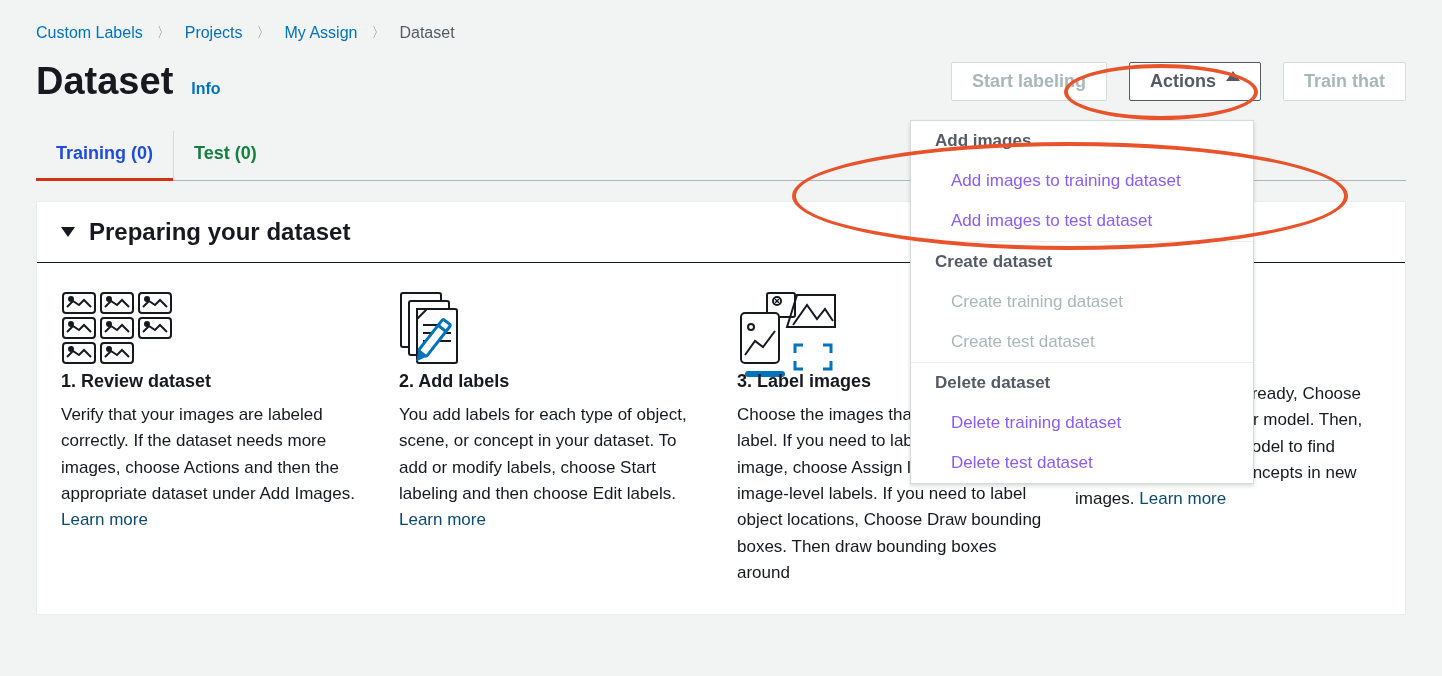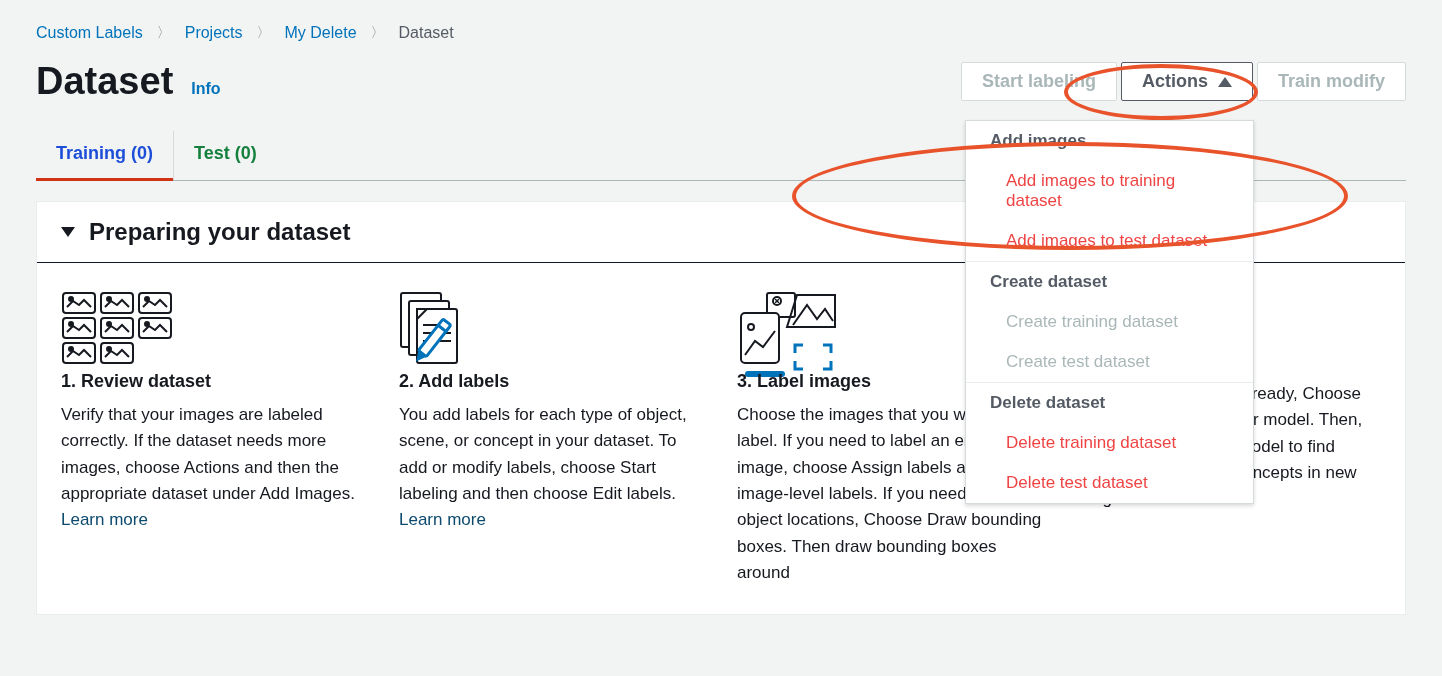--- a/index.html
+++ b/index.html
@@ -11,28 +11,28 @@
   }
   .page { padding: 24px 36px; position: relative; }
   .breadcrumb { display: flex; align-items: center; gap: 14px; font-size: 16px; margin-bottom: 18px; }
   .breadcrumb a { color: #0073bb; text-decoration: none; }
   .breadcrumb .sep { color: #879196; font-size: 14px; }
   .breadcrumb .current { color: #545b64; }
   .header-row { display: flex; align-items: center; justify-content: space-between; margin-bottom: 28px; }
   .title-group { display: flex; align-items: baseline; gap: 18px; }
   h1 { font-size: 38px; font-weight: 700; color: #16191f; }
   .info-link { color: #0073bb; font-size: 16px; font-weight: 700; text-decoration: none; }
-  .actions-row { display: flex; gap: 4px; align-items: center; position: relative; }
+  .actions-row { display: flex; gap: 22px; align-items: center; position: relative; }
   .btn {
     padding: 8px 20px; font-size: 18px; font-weight: 700;
     background: #fff; border: 1px solid #545b64; color: #545b64;
     border-radius: 2px; cursor: pointer;
   }
   .btn.disabled { color: #aab7b8; border-color: #d5dbdb; cursor: default; }
-  .btn-actions { display: flex; align-items: center; gap: 10px; }
+  .btn-actions { display: flex; gap: 10px; }
   .caret-up {
     width: 0; height: 0; display: inline-block;
     border-left: 7px solid transparent; border-right: 7px solid transparent;
     border-bottom: 10px solid #545b64;
   }
   .tabs { display: flex; border-bottom: 1px solid #aab7b8; }
   .tab {
     padding: 12px 20px 14px; font-size: 18px; font-weight: 700;
     color: #15803d; cursor: pointer; border-left: 1px solid #d5dbdb;
   }
@@ -50,64 +50,64 @@
   }
   .panel-title { font-size: 24px; font-weight: 700; }
   .steps { display: flex; gap: 32px; padding: 28px 24px; }
   .step { flex: 1; }
   .step-icon { height: 80px; display: flex; align-items: flex-start; }
   .step h3 { font-size: 18px; font-weight: 700; margin-bottom: 10px; }
   .step p { font-size: 17px; line-height: 1.55; color: #16191f; }
   .learn-more { color: #0c4a6e; text-decoration: none; }
   .dropdown {
     position: absolute; top: 58px; right: 152px;
-    width: 289px; background: #fff; border: 1px solid #d5dbdb;
+    width: 344px; background: #fff; border: 1px solid #d5dbdb;
     box-shadow: 0 2px 4px rgba(0,0,0,0.15); z-index: 10;
   }
   .dd-section-header {
     padding: 10px 24px; font-weight: 700; color: #545b64; font-size: 17px;
   }
   .dd-item {
-    padding: 10px 24px 10px 40px; font-size: 17px; color: #ef4444; cursor: pointer;
+    padding: 10px 24px 10px 40px; font-size: 17px; color: #8b5cf6; cursor: pointer;
   }
   .dd-item.disabled { color: #aab7b8; cursor: default; }
   .dd-sep { border-top: 1px solid #eaeded; }
   .annot {
     position: absolute; border: 4px solid #e8532b; border-radius: 50%;
     pointer-events: none; z-index: 20;
   }
   svg { display: block; }
 </style>
 </head>
 <body>
 
 <div class="page">
 
   <nav class="breadcrumb">
     <a>Custom Labels</a>
     <span class="sep">〉</span>
     <a>Projects</a>
     <span class="sep">〉</span>
-    <a>My Delete</a>
+    <a>My Assign</a>
     <span class="sep">〉</span>
     <span class="current">Dataset</span>
   </nav>
 
   <div class="header-row">
     <div class="title-group">
       <h1>Dataset</h1>
       <a class="info-link">Info</a>
     </div>
     <div class="actions-row">
       <button class="btn disabled">Start labeling</button>
       <button class="btn btn-actions">
         <span>Actions</span>
         <span class="caret-up"></span>
       </button>
-      <button class="btn disabled">Train modify</button>
+      <button class="btn disabled">Train that</button>
 
       <div class="dropdown">
         <div class="dd-section-header">Add images</div>
         <div class="dd-item">Add images to training dataset</div>
         <div class="dd-item">Add images to test dataset</div>
         <div class="dd-sep"></div>
         <div class="dd-section-header">Create dataset</div>
         <div class="dd-item disabled">Create training dataset</div>
         <div class="dd-item disabled">Create test dataset</div>
         <div class="dd-sep"></div>

